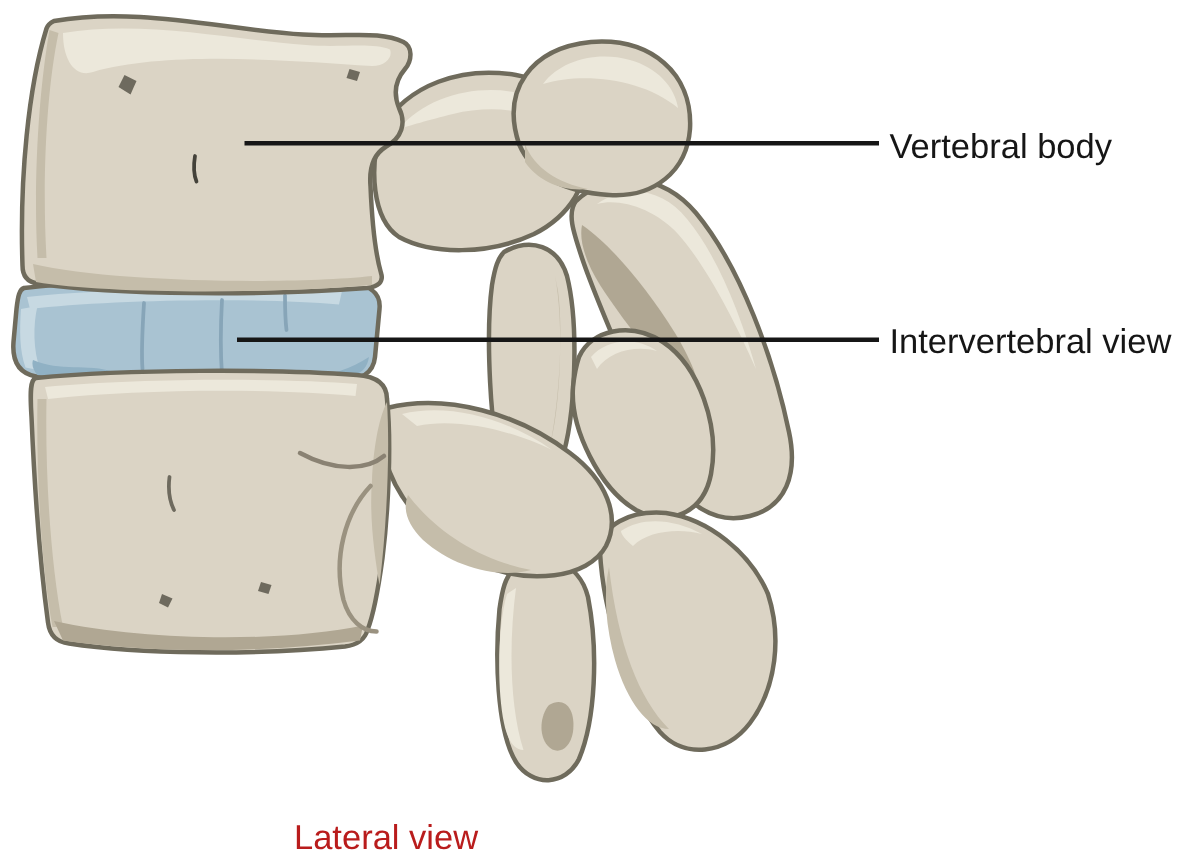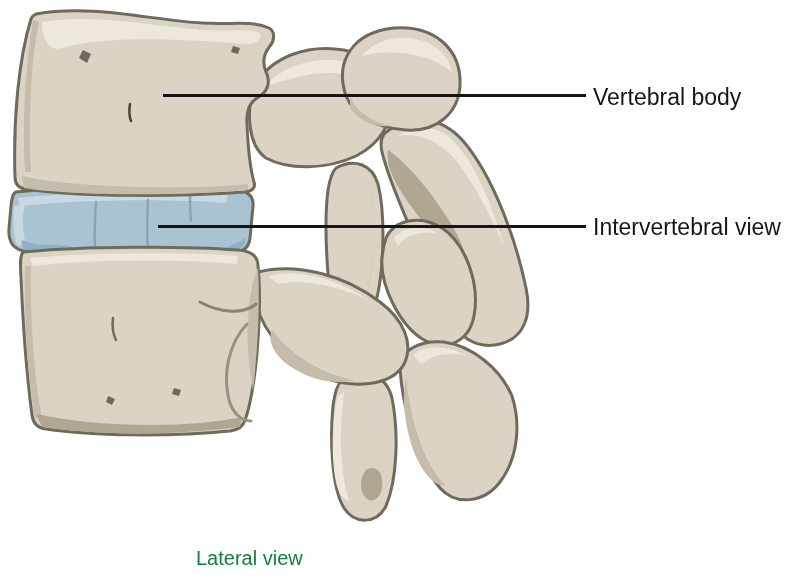--- a/index.html
+++ b/index.html
@@ -32,23 +32,23 @@
     position: absolute;
     font-size: 23px;
     line-height: 28px;
     color: #161616;
     white-space: nowrap;
   }
   .caption {
     position: absolute;
     left: 196px;
     top: 544px;
-    font-size: 20px;
+    font-size: 23px;
     line-height: 28px;
-    color: #15803d;
+    color: #b91c1c;
     white-space: nowrap;
   }
 </style>
 </head>
 <body>
 
 <div class="stage">
 
   <svg viewBox="0 0 800 577" fill="none" stroke-linejoin="round" stroke-linecap="round">
 

